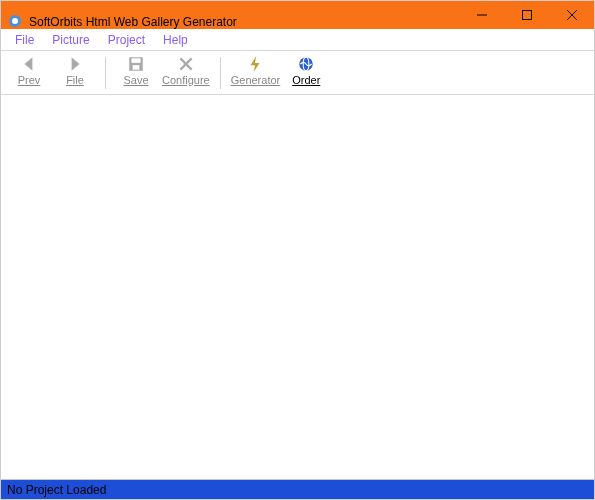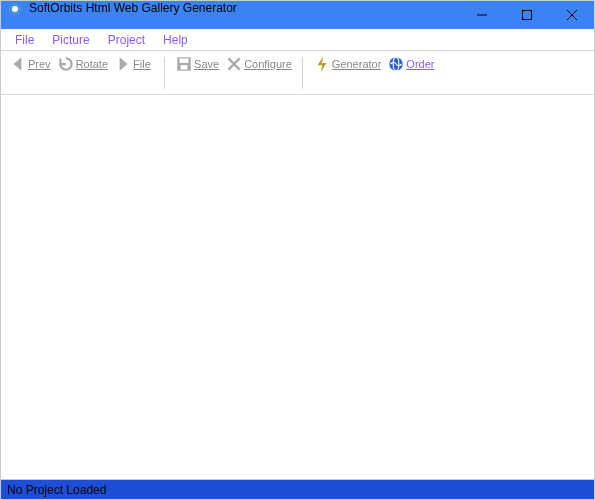--- a/index.html
+++ b/index.html
@@ -9,23 +9,23 @@
       background: #fff;
       width: 595px;
       height: 500px;
       display: flex;
       flex-direction: column;
       border: 1px solid #ccc;
       overflow: hidden;
     }
     .titlebar {
       display: flex;
-      align-items: flex-start;
+      align-items: flex-end;
       height: 28px;
-      background: #3b82f6;
+      background: #f97316;
       padding: 0 0 0 6px;
     }
     .app-icon {
       width: 16px;
       height: 16px;
       margin-right: 6px;
       display: flex;
       align-items: center;
       justify-content: center;
     }
@@ -62,27 +62,27 @@
     .toolbar {
       display: flex;
       align-items: flex-start;
       padding: 4px 8px 2px 8px;
       border-bottom: 1px solid #d8d8d8;
       gap: 6px;
       height: 44px;
     }
     .tool-btn {
       display: flex;
-      flex-direction: row;
+      flex-direction: column;
       align-items: center;
       min-width: 40px;
       gap: 1px;
       color: #888;
     }
-    .tool-btn.enabled { color: #8b5cf6; }
+    .tool-btn.enabled { color: #000000; }
     .tool-icon {
       width: 18px;
       height: 18px;
       display: flex;
       align-items: center;
       justify-content: center;
     }
     .tool-label {
       font-size: 11px;
       text-decoration: underline;
@@ -152,29 +152,20 @@
     <span class="tool-icon">
       <svg viewBox="0 0 16 16">
           <path d="M11 2 L4 8 L11 14 Z" fill="#aaa"></path>
         </svg>
     </span>
     <span class="tool-label">Prev</span>
   </div>
   <div class="tool-btn">
     <span class="tool-icon">
       <svg viewBox="0 0 16 16">
-          <path d="M8 3 A5 5 0 1 1 3 8" fill="none" stroke="#aaa" stroke-width="2"></path>
-          <path d="M3 3 L3 8 L8 8" fill="none" stroke="#aaa" stroke-width="2"></path>
-        </svg>
-    </span>
-    <span class="tool-label">Rotate</span>
-  </div>
-  <div class="tool-btn">
-    <span class="tool-icon">
-      <svg viewBox="0 0 16 16">
           <path d="M5 2 L12 8 L5 14 Z" fill="#aaa"></path>
         </svg>
     </span>
     <span class="tool-label">File</span>
   </div>
   <div class="tool-sep"></div>
   <div class="tool-btn">
     <span class="tool-icon">
       <svg viewBox="0 0 16 16">
           <rect x="2" y="2" width="12" height="12" fill="#aaa"></rect>

